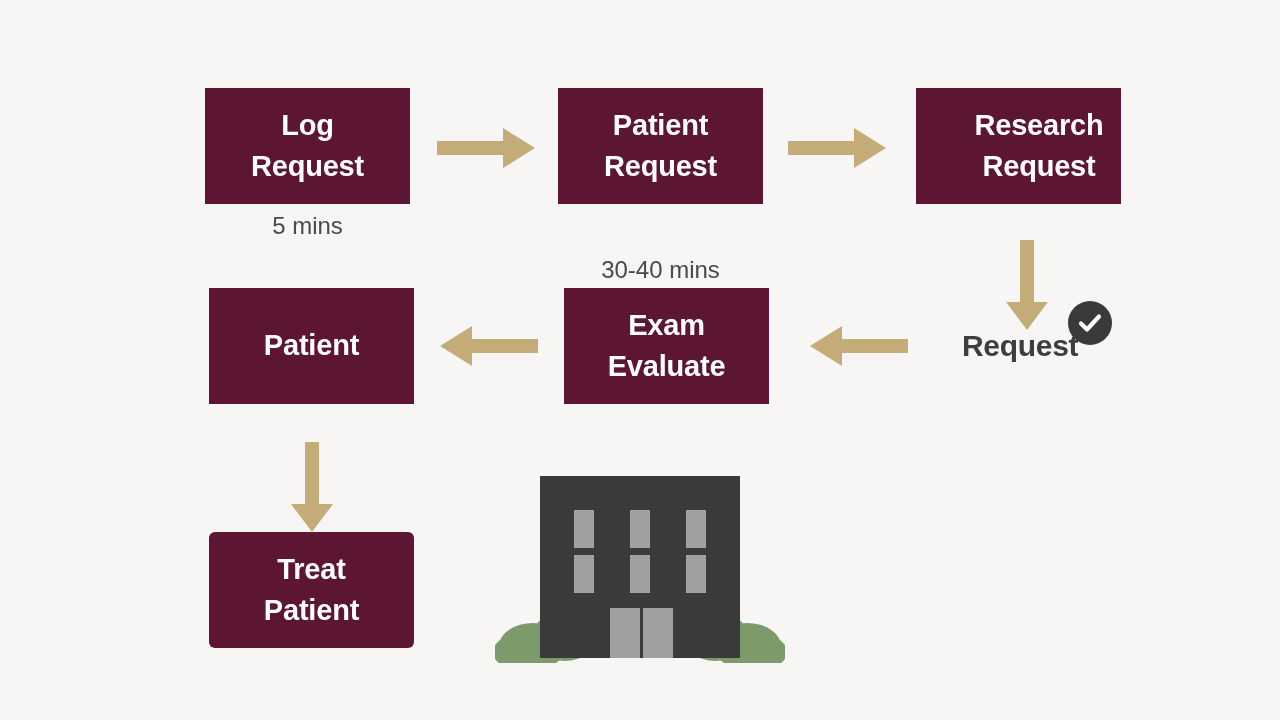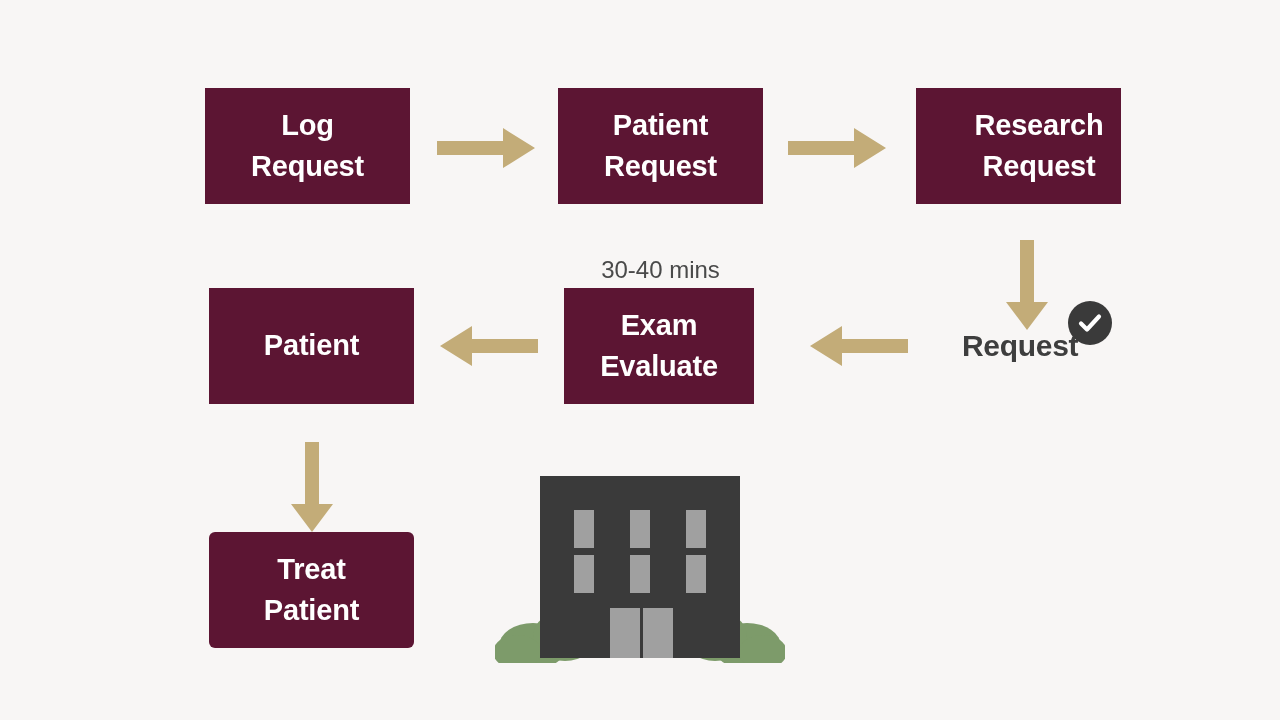--- a/index.html
+++ b/index.html
@@ -85,20 +85,21 @@
 </style>
 </head>
 <body>
 
 <div id="canvas">
 
   <div class="proc-box" style="left:205px; top:88px; width:205px; height:116px;">
     <span class="ln">Log</span>
     <span class="ln">Request</span>
   </div>
+  <div class="duration" style="left:205px; top:212px; width:205px;">5 mins</div>
 
   <div class="arrow" style="left:437px; top:128px;">
     <svg width="98" height="40" viewBox="0 0 98 40">
       <path d="M0 13 L66 13 L66 0 L98 20 L66 40 L66 27 L0 27 Z" fill="#C3AC78"></path>
     </svg>
   </div>
 
   <div class="proc-box" style="left:558px; top:88px; width:205px; height:116px;">
     <span class="ln">Patient</span>
     <span class="ln">Request</span>
@@ -128,21 +129,21 @@
       <path d="M4 13.5 L10 19.5 L22 6.5" stroke="#FFFFFF" stroke-width="4.2" fill="none" stroke-linecap="round" stroke-linejoin="round"></path>
     </svg>
   </div>
 
   <div class="arrow" style="left:810px; top:326px;">
     <svg width="98" height="40" viewBox="0 0 98 40">
       <path d="M98 13 L32 13 L32 0 L0 20 L32 40 L32 27 L98 27 Z" fill="#C3AC78"></path>
     </svg>
   </div>
 
-  <div class="proc-box" style="left:564px; top:288px; width:190px; height:116px;">
+  <div class="proc-box" style="left:564px; top:288px; width:205px; height:116px;">
     <span class="ln">Exam</span>
     <span class="ln">Evaluate</span>
   </div>
 
   <div class="arrow" style="left:440px; top:326px;">
     <svg width="98" height="40" viewBox="0 0 98 40">
       <path d="M98 13 L32 13 L32 0 L0 20 L32 40 L32 27 L98 27 Z" fill="#C3AC78"></path>
     </svg>
   </div>
 

